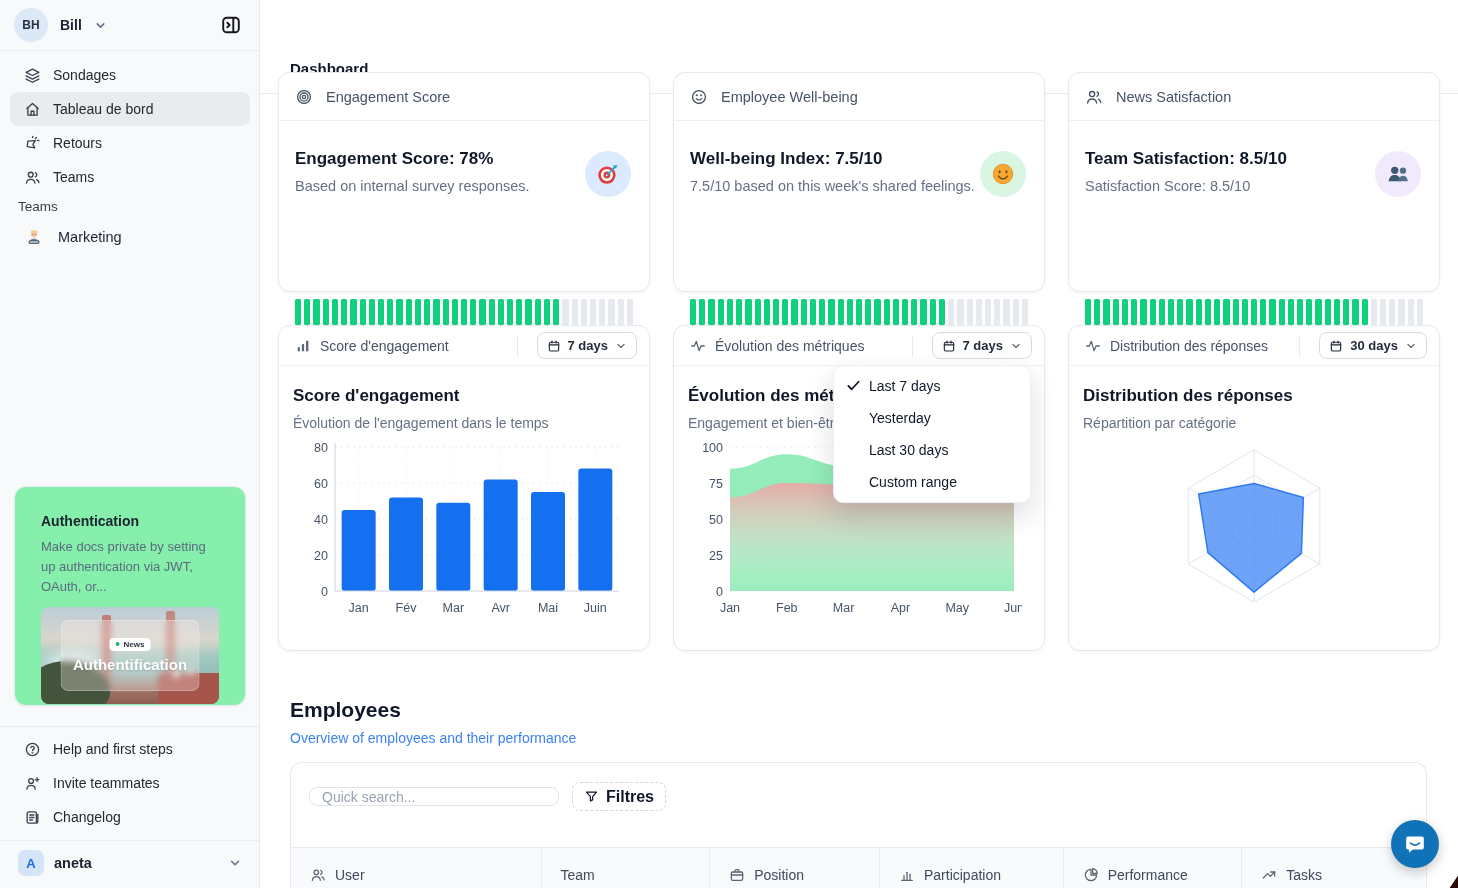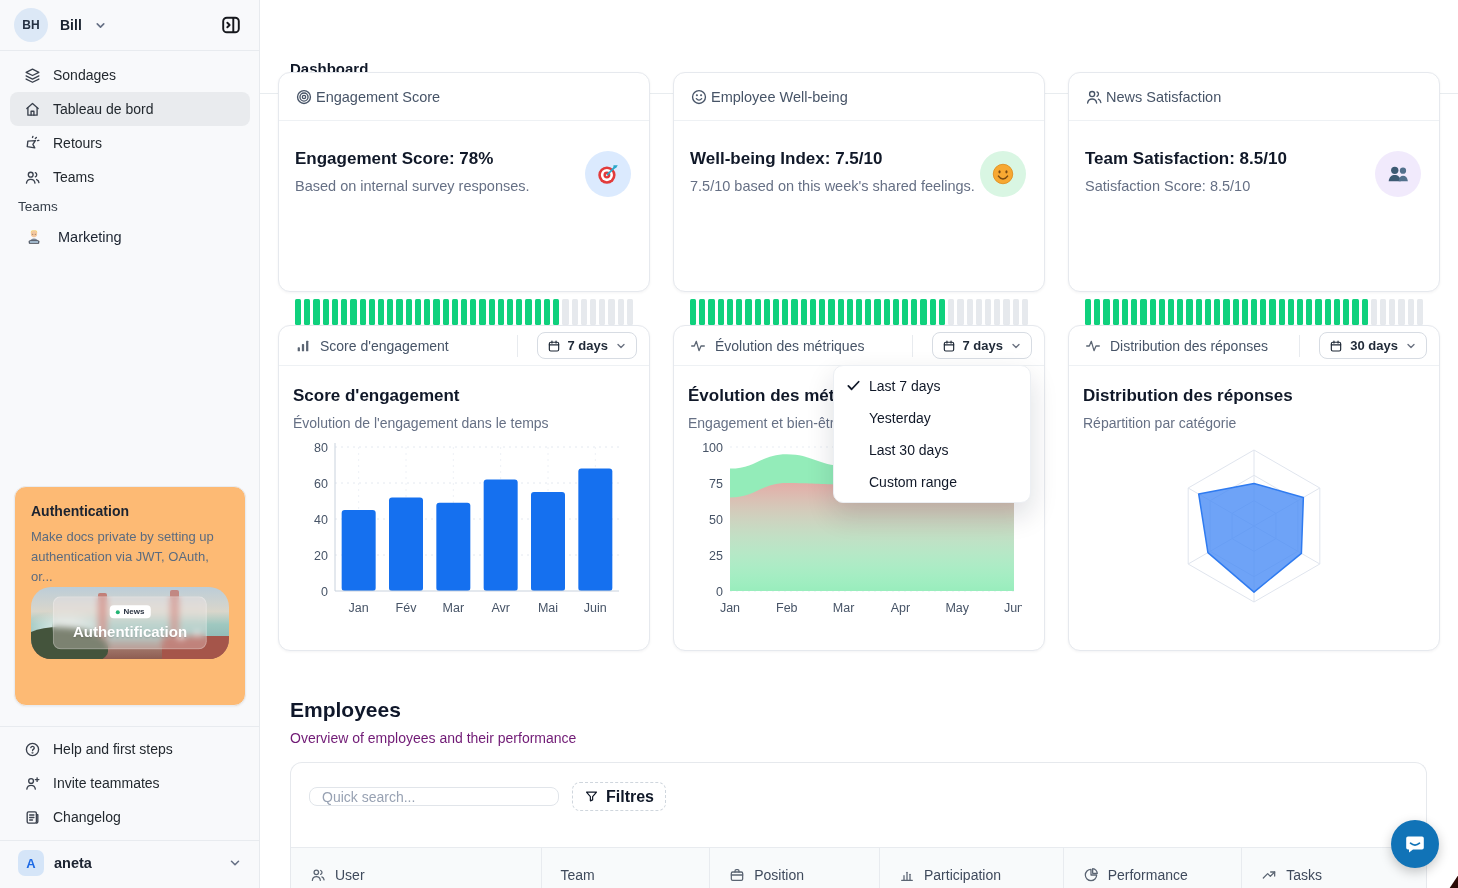--- a/index.html
+++ b/index.html
@@ -24,25 +24,25 @@
   .nav-item { height:34px; display:flex; align-items:center; gap:12px; padding:0 14px;
     border-radius:8px; font-size:14px; color:#23292f; cursor:pointer; }
   .nav-item.active { background:#e9ebee; }
   .side-section-label { position:absolute; left:18px; top:199px; font-size:13.5px; color:#363f4a; }
   .team-item { position:absolute; left:10px; top:221px; width:240px; height:32px;
     display:flex; align-items:center; gap:14px; padding:0 14px; border-radius:8px;
     font-size:14.5px; color:#1b2330; cursor:pointer; }
   .team-emoji { width:20px; height:20px; display:flex; align-items:center; justify-content:center; }
   
   .promo-card { position:absolute; left:14px; top:486px; width:232px; height:220px;
-    background:#fdba74; border:1px solid #e9ecf0; border-radius:12px; padding:16px;
+    background:#86efac; border:1px solid #e9ecf0; border-radius:12px; padding:26px;
     box-shadow:0 1px 2px rgba(16,24,40,.05); }
   .promo-title { font-size:14px; font-weight:bold; color:#1b2330; margin-bottom:8px; }
   .promo-desc { font-size:13px; line-height:20px; color:#5b6b7f; }
-  .promo-img { position:relative; margin-top:0; height:72px; border-radius:20px; overflow:hidden;
+  .promo-img { position:relative; margin-top:10px; height:97px; border-radius:8px; overflow:hidden;
     background:
       radial-gradient(60px 26px at 18% 58%, rgba(255,255,255,.85), rgba(255,255,255,0) 70%),
       linear-gradient(180deg, #bccdd8 0%, #d9d6cb 34%, #9fc8c0 52%, #93bdb8 68%, #a0766a 85%, #8e5d52 100%);
   }
   .promo-img .bridge { position:absolute; left:34%; top:8%; width:9px; height:70%; background:#c06a60; opacity:.8; border-radius:2px; }
   .promo-img .bridge2 { position:absolute; left:70%; top:4%; width:9px; height:74%; background:#c06a60; opacity:.7; border-radius:2px; }
   .promo-img .foliage { position:absolute; left:-6%; bottom:-8%; width:45%; height:52%; background:#44543c; border-radius:50% 60% 40% 50%; }
   .promo-img .building { position:absolute; right:-4%; bottom:-10%; width:38%; height:42%; background:#a5554a; border-radius:4px; }
   .promo-img .sail { position:absolute; right:22%; bottom:28%; width:0; height:0;
     border-left:4px solid transparent; border-right:4px solid transparent; border-bottom:9px solid #f3f5f4; }
@@ -63,21 +63,21 @@
   .workspace-name { font-size:14.5px; font-weight:bold; color:#1b2330; }
   .workspace-row .chev { margin-left:auto; }
   
   #topbar { position:absolute; left:260px; top:0; width:1198px; height:50px;
     border-bottom:1px solid #e8ecef; background:#fff; display:flex; align-items:center; padding:0 30px;margin-top:44px; }
   .topbar-title { font-size:15px; font-weight:600; color:#101828; }
   .card { position:absolute; background:#fff; border:1px solid #e6e9ee; border-radius:12px;
     box-shadow:0 1px 3px rgba(16,24,40,.05); }
   
   .stat-card { top:72px; width:372px; height:220px; }
-  .card-head { height:48px; display:flex; align-items:center; gap:3px; padding:0 16px;
+  .card-head { height:48px; display:flex; align-items:center; gap:13px; padding:0 16px;
     border-bottom:1px solid #eef1f4; color:#475467; font-size:14.5px; }
   .stat-body { position:relative; padding:16px; }
   .stat-title { font-size:17px; font-weight:bold; color:#101828; margin-top:12px; }
   .stat-sub { font-size:14.5px; color:#667085; margin-top:9px; }
   .emoji-circle { position:absolute; right:18px; top:30px; width:46px; height:46px; border-radius:50%;
     display:flex; align-items:center; justify-content:center; }
   .segbar { position:absolute; left:16px; right:16px; top:178px; height:26px; display:flex; gap:3px; }
   .segbar i { flex:1; border-radius:1.5px; background:#e6e9ed; }
   .segbar i.on { background:#0fd17d; }
   
@@ -95,21 +95,21 @@
   .radar-host { display:flex; justify-content:center; margin-top:2px; }
   
   .dropdown { position:absolute; left:833px; top:365px; width:198px; background:#fff;
     border:1px solid #eceff3; border-radius:10px; box-shadow:0 12px 28px rgba(15,23,42,.14);
     padding:4px 0; z-index:50; }
   .dd-item { position:relative; height:32px; display:flex; align-items:center;
     padding-left:35px; font-size:14px; color:#101828; cursor:pointer; }
   .dd-item .check { position:absolute; left:12px; top:8px; }
   
   .emp-title { position:absolute; left:290px; top:698px; font-size:21px; font-weight:800; color:#0f172a; }
-  .emp-sub { position:absolute; left:290px; top:730px; font-size:14px; color:#701a75; }
+  .emp-sub { position:absolute; left:290px; top:730px; font-size:14px; color:#3b82f6; }
   .emp-card { position:absolute; left:290px; top:762px; width:1137px; height:140px;
     background:#fff; border:1px solid #e6e9ed; border-radius:12px 12px 0 0; border-bottom:none; overflow:hidden; }
   .emp-toolbar { display:flex; align-items:center; gap:13px; padding:19px 18px 0 18px; }
   .search-input { width:250px; height:19px; border:1px solid #e1e5ea; border-radius:8px;
     padding:0 12px; font-size:14px; color:#101828; outline:none; font-family:inherit; background:#fff; }
   .search-input::placeholder { color:#98a2b3; }
   .filter-btn { height:29px; display:flex; align-items:center; gap:7px; padding:0 11px;
     border:1.5px dashed #cfd6dd; border-radius:8px; background:#fff; font-size:16px;
     font-weight:600; color:#101828; cursor:pointer; font-family:inherit; }
   .emp-table-head { position:absolute; left:0; right:0; top:84px; bottom:0; display:flex;

